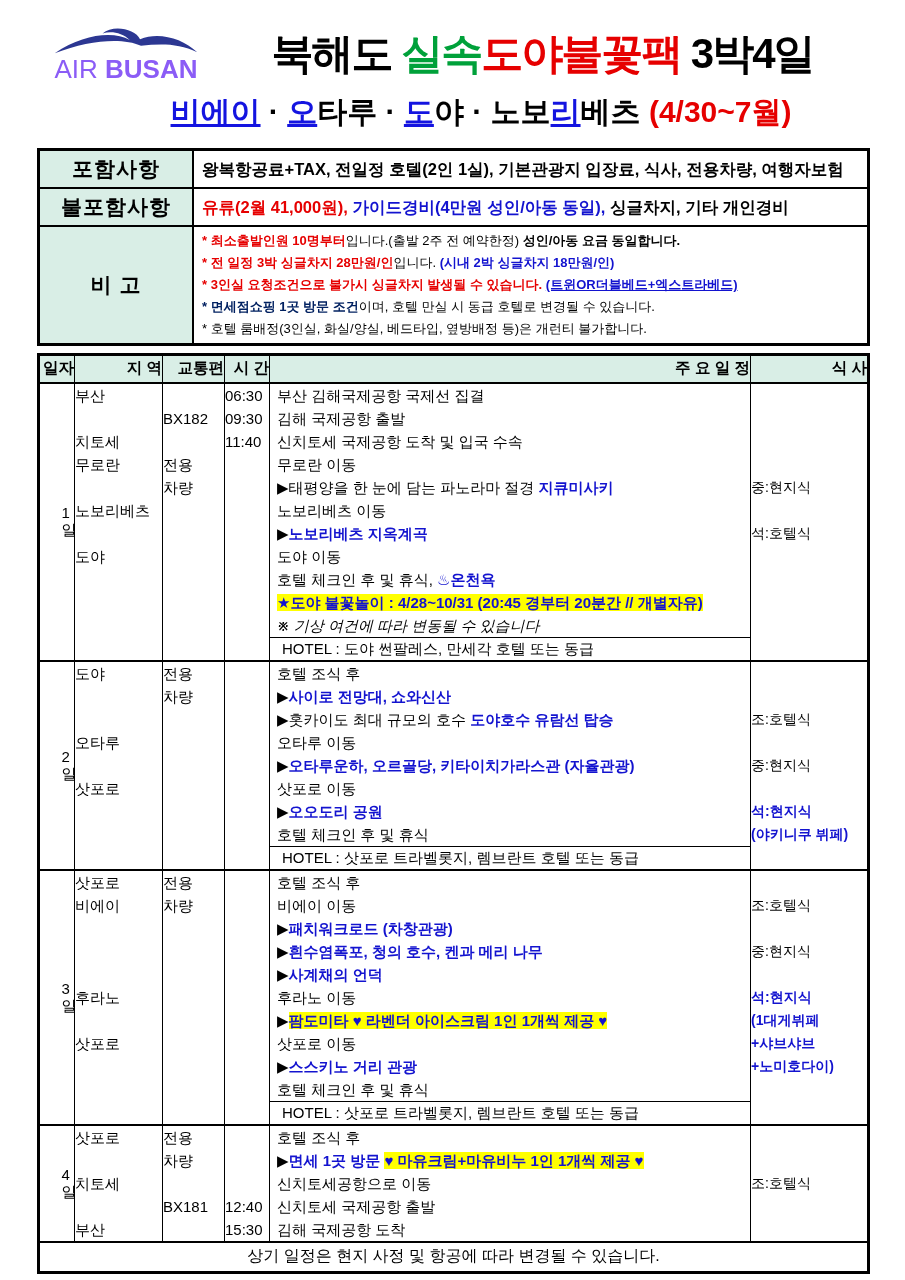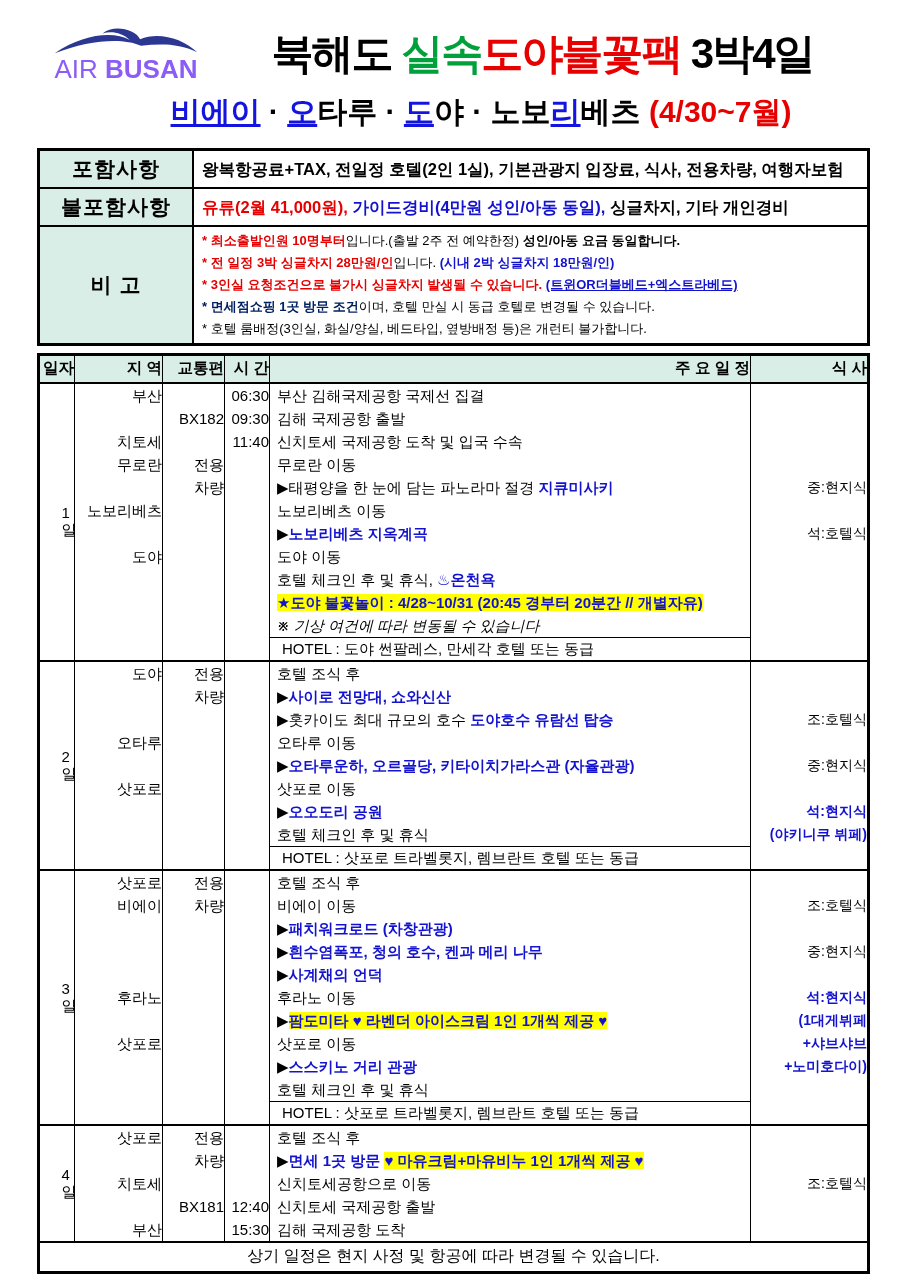--- a/index.html
+++ b/index.html
@@ -42,21 +42,21 @@
 
   
   .sched{border:3px solid #000;margin-top:7px;}
   .shead{display:grid;grid-template-columns:35px 88px 62px 45px auto 116px;background:#d9eee6;border-bottom:2px solid #000;}
   .shead .shc{text-align:right;font-weight:bold;font-size:15.5px;padding:2px 0 3px;border-right:1px solid #000;white-space:nowrap;overflow:hidden;}
   .shead .shc:last-child{border-right:none;}
   .day{display:grid;grid-template-columns:35px 88px 62px 45px auto 116px;border-bottom:2px solid #000;}
   .cell{border-right:1px solid #000;position:relative;font-size:15px;overflow:hidden;}
   .cell:last-child{border-right:none;}
   .dayno{display:flex;align-items:center;justify-content:center;padding-left:24px;}
-  .pos{position:absolute;left:0;right:0;text-align:right;line-height:23px;white-space:nowrap;}
+  .pos{position:absolute;left:0;right:0;text-align:left;line-height:23px;white-space:nowrap;}
   .schcol .sline{line-height:23px;height:23px;padding-left:7px;white-space:nowrap;}
   .schcol .hotel{line-height:22px;height:22px;border-top:1.5px solid #000;padding-left:12px;white-space:nowrap;}
   .mealcol .pos{font-size:14px;}
   .sfoot{text-align:center;font-size:16px;padding:3px 0 4px;}
 </style>
 </head>
 <body>
 
 <div class="page">
 

